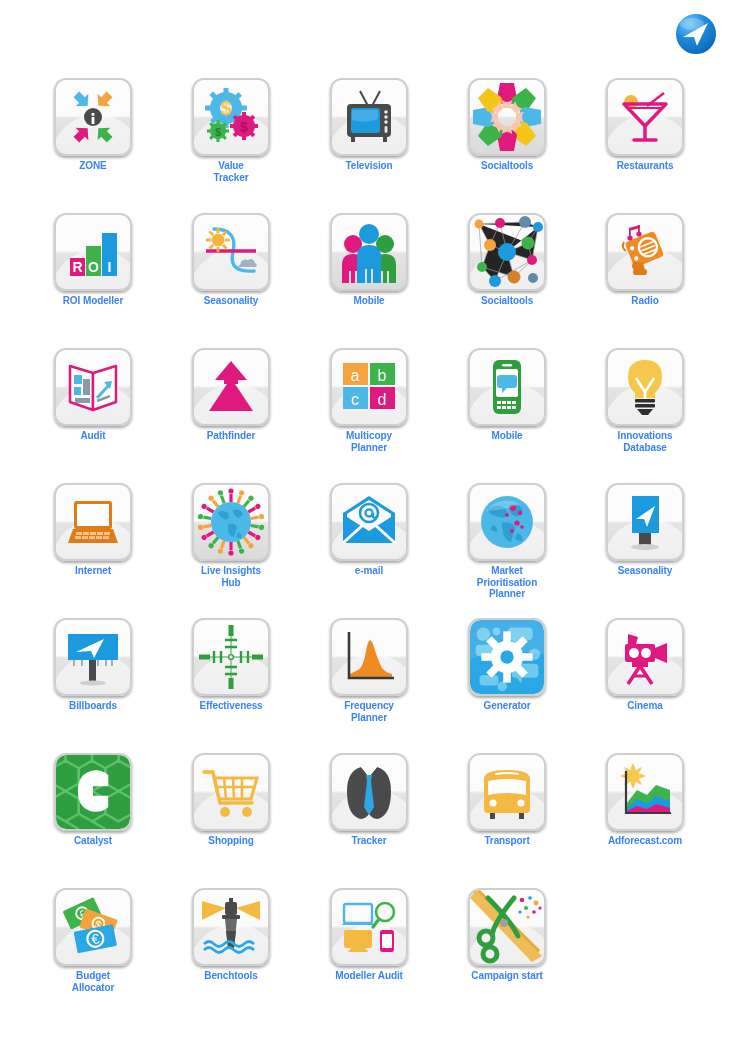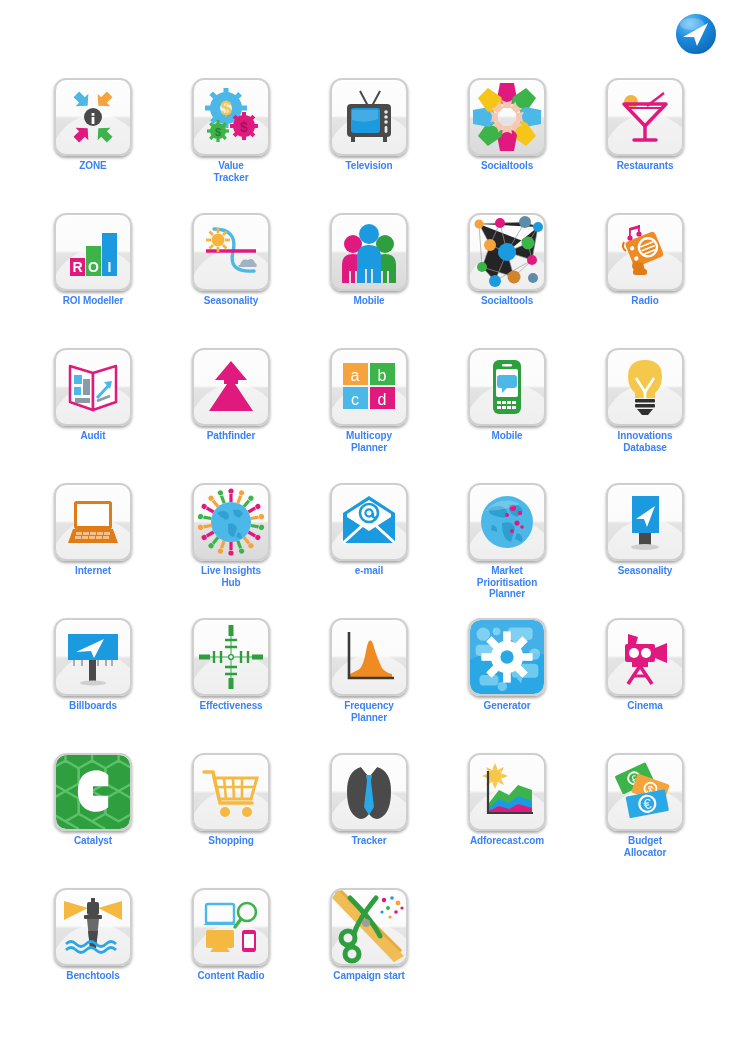--- a/index.html
+++ b/index.html
@@ -722,20 +722,34 @@
       <svg width="62" height="62" viewBox="0 0 62 62">
         <path d="M23 6 q-14 4 -14 24 q0 20 9 26 q7 5 13 -3 L31 16 Z" fill="#4a4a4a"></path>
         <path d="M39 6 q14 4 14 24 q0 20 -9 26 q-7 5 -13 -3 L31 16 Z" fill="#4a4a4a"></path>
         <path d="M23 6 L31 16 L39 6 L35 4 L31 9 L27 4 Z" fill="#ffffff"></path>
         <path d="M28 14 L34 14 L33 20 L36 46 L31 54 L26 46 L29 20 Z" fill="#2aa7e5"></path>
       </svg>
     </div>
     <div class="caption">Tracker</div>
   </div>
 
+  <div class="grid-cell">
+    <div class="tile">
+      <svg width="62" height="62" viewBox="0 0 62 62">
+        <path d="M8 18 q0 -9 23 -9 q23 0 23 9 L54 48 q0 4 -4 4 L12 52 q-4 0 -4 -4 Z" fill="#f5b942"></path>
+        <path d="M20 12 q11 -2 22 0 q2 1 0 2 q-11 -2 -22 0 q-2 -1 0 -2 Z" fill="#ffffff"></path>
+        <path d="M12 20 q19 -4 38 0 L50 34 q-19 -4 -38 0 Z" fill="#ffffff"></path>
+        <circle cx="17" cy="42" r="3.6" fill="#ffffff"></circle>
+        <circle cx="45" cy="42" r="3.6" fill="#ffffff"></circle>
+        <rect x="14" y="52" width="5" height="6" fill="#4a4a4a"></rect>
+        <rect x="43" y="52" width="5" height="6" fill="#4a4a4a"></rect>
+      </svg>
+    </div>
+    <div class="caption">Transport</div>
+  </div>
 
   <div class="grid-cell">
     <div class="tile">
       <svg width="62" height="62" viewBox="0 0 62 62">
         <g fill="#f5c84c" transform="translate(19,15)">
           <circle cx="0" cy="0" r="7"></circle>
           <path d="M0 -13 L2.5 -7 L-2.5 -7 Z"></path>
             <path d="M0 13 L2.5 7 L-2.5 7 Z"></path>
           <path d="M-13 0 L-7 2.5 L-7 -2.5 Z"></path>
             <path d="M13 0 L7 2.5 L7 -2.5 Z"></path>
@@ -802,21 +816,21 @@
         <path d="M3 29 L37 29 L34 27 L6 27 Z" fill="#4cb8e8"></path>
         <circle cx="47" cy="16" r="9" fill="none" stroke="#3cb44a" stroke-width="2.6"></circle>
         <path d="M41 23 L35 31" stroke="#3cb44a" stroke-width="3.4" stroke-linecap="round"></path>
         <rect x="6" y="34" width="28" height="18" rx="2" fill="#f5b942"></rect>
         <rect x="17" y="52" width="6" height="4" fill="#f5b942"></rect>
         <path d="M10 56 L30 56 L27 52 L13 52 Z" fill="#f5b942"></path>
         <rect x="42" y="34" width="14" height="22" rx="2.5" fill="#e0197f"></rect>
         <rect x="44" y="38" width="10" height="14" fill="#ffffff"></rect>
       </svg>
     </div>
-    <div class="caption">Content Radio</div>
+    <div class="caption">Modeller Audit</div>
   </div>
 
   <div class="grid-cell">
     <div class="tile">
       <svg width="74" height="74" viewBox="0 0 74 74">
         <path d="M2 2 L10 0 L70 60 L62 72 Z" fill="#e8aa3c"></path>
         <path d="M6 0 L0 8 L62 72 L72 66 Z" fill="#f0bc55"></path>
         <g fill="none" stroke="#2e9e3e" stroke-width="5" stroke-linecap="round">
           <path d="M18 8 Q40 30 48 46"></path>
           <path d="M44 8 Q26 30 22 44"></path>

